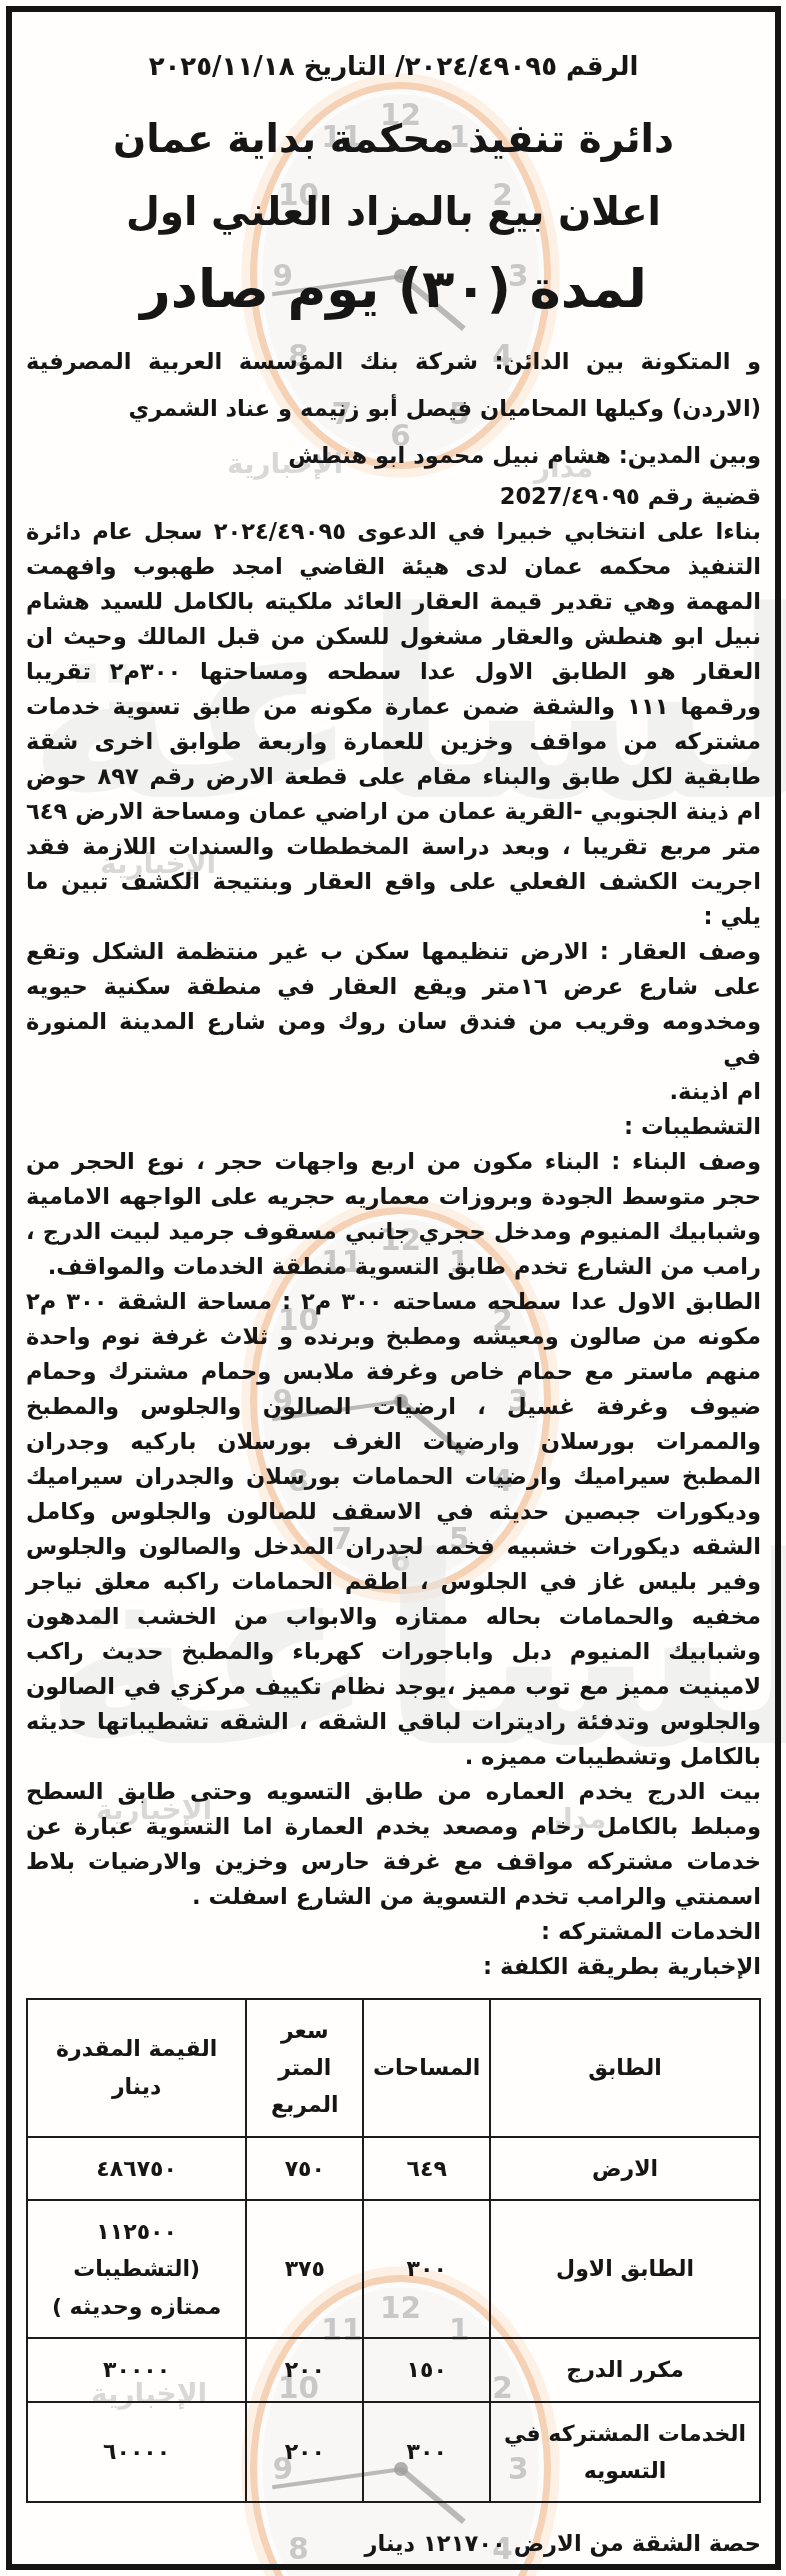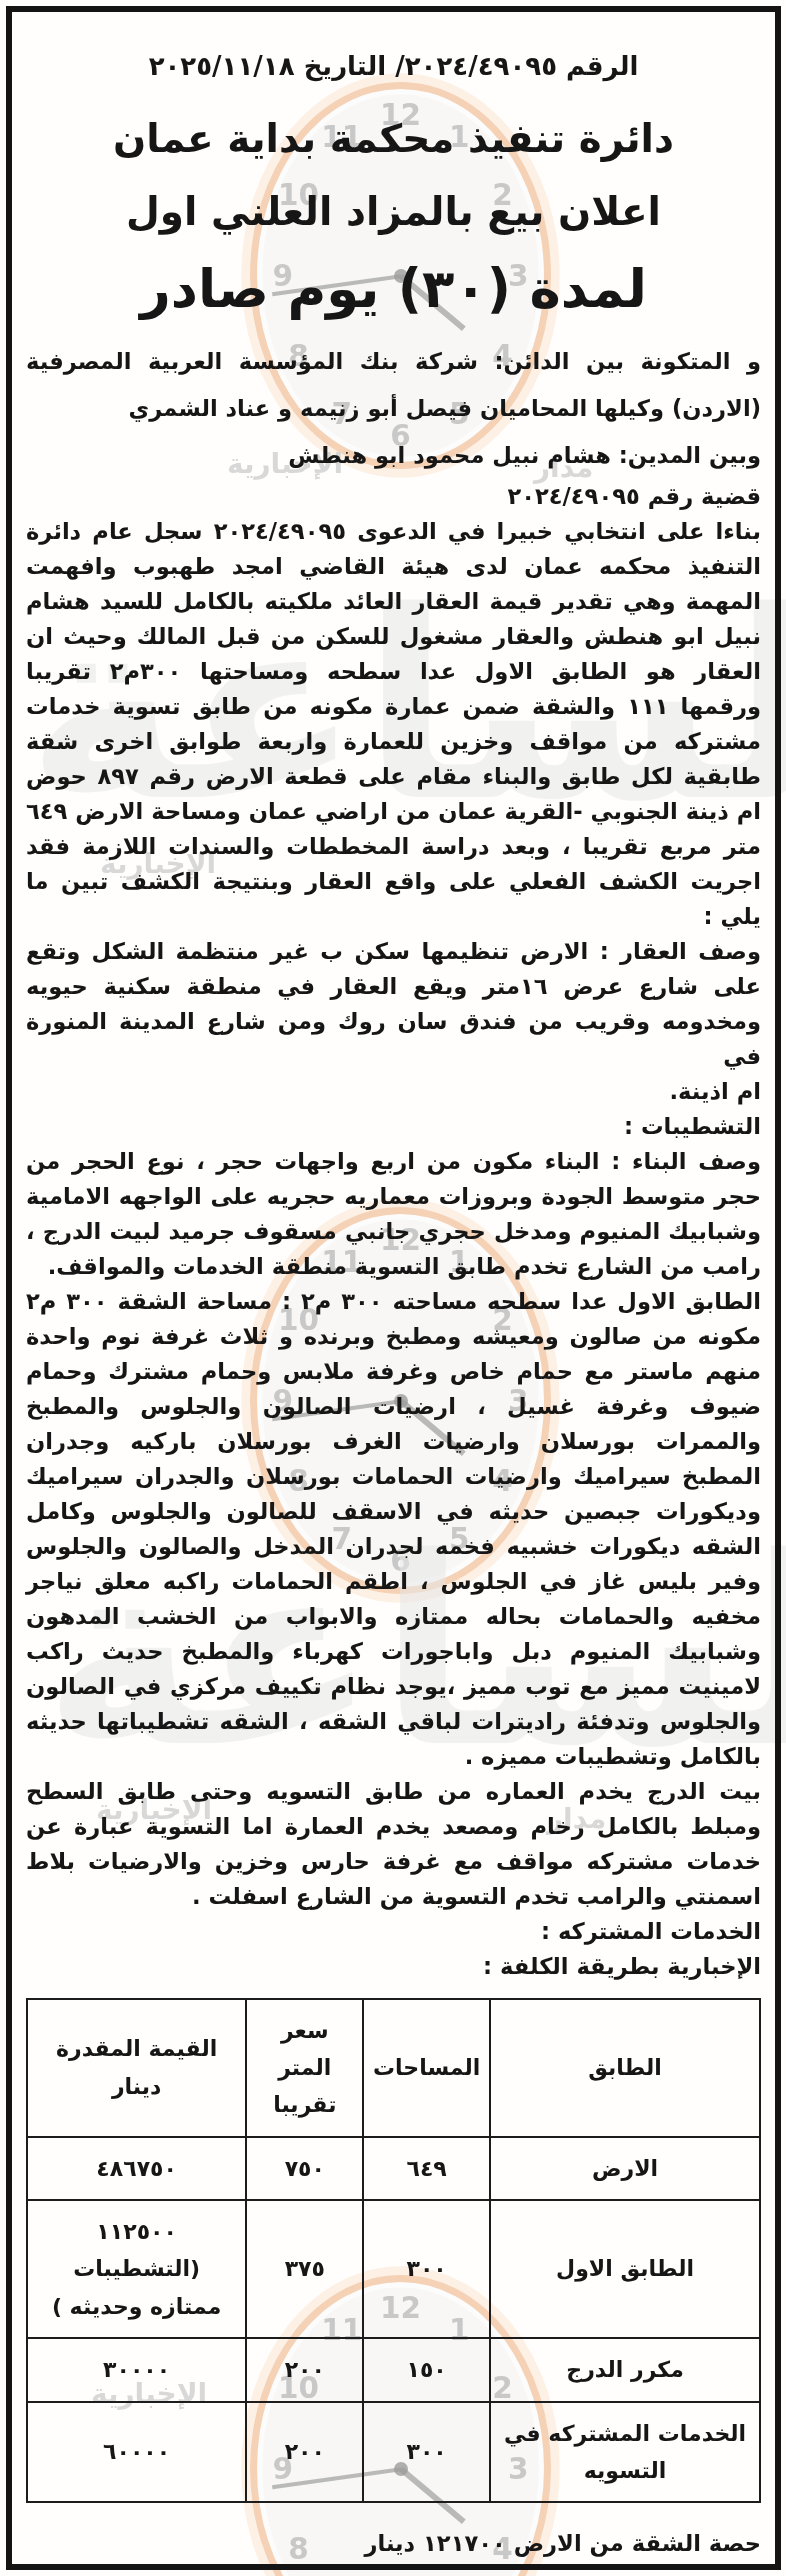--- a/index.html
+++ b/index.html
@@ -145,21 +145,21 @@
   <div class="content">
 
     <div class="h-ref">الرقم ٢٠٢٤/٤٩٠٩٥/ التاريخ ٢٠٢٥/١١/١٨</div>
     <div class="h-court">دائرة تنفيذ محكمة بداية عمان</div>
     <div class="h-announce">اعلان بيع بالمزاد العلني اول</div>
     <div class="h-duration">لمدة (٣٠) يوم صادر</div>
 
     <div class="body-block">
       <p class="para lead">و المتكونة بين الدائن: شركة بنك المؤسسة العربية المصرفية (الاردن) وكيلها المحاميان فيصل أبو زنيمه و عناد الشمري</p>
       <p class="para lead">وبين المدين: هشام نبيل محمود ابو هنطش</p>
-      <p class="para">قضية رقم ٢٠٢٤/٤٩٠٩٥</p>
+      <p class="para">قضية رقم 2027/٤٩٠٩٥</p>
       <p class="para">بناءا على انتخابي خبيرا في الدعوى ٢٠٢٤/٤٩٠٩٥ سجل عام دائرة التنفيذ محكمه عمان لدى هيئة القاضي امجد طهبوب وافهمت المهمة وهي تقدير قيمة العقار العائد ملكيته بالكامل للسيد هشام نبيل ابو هنطش والعقار مشغول للسكن من قبل المالك وحيث ان العقار هو الطابق الاول عدا سطحه ومساحتها ٣٠٠م٢ تقريبا ورقمها ١١١ والشقة ضمن عمارة مكونه من طابق تسوية خدمات مشتركه من مواقف وخزين للعمارة واربعة طوابق اخرى شقة طابقية لكل طابق والبناء مقام على قطعة الارض رقم ٨٩٧ حوض ام ذينة الجنوبي -القرية عمان من اراضي عمان ومساحة الارض ٦٤٩ متر مربع تقريبا ، وبعد دراسة المخططات والسندات اللازمة فقد اجريت الكشف الفعلي على واقع العقار وبنتيجة الكشف تبين ما يلي :</p>
       <p class="para">وصف العقار : الارض تنظيمها سكن ب غير منتظمة الشكل وتقع على شارع عرض ١٦متر ويقع العقار في منطقة سكنية حيويه ومخدومه وقريب من فندق سان روك ومن شارع المدينة المنورة في</p>
       <p class="para">ام اذينة.</p>
       <p class="para">التشطيبات :</p>
       <p class="para">وصف البناء : البناء مكون من اربع واجهات حجر ، نوع الحجر من حجر متوسط الجودة وبروزات معماريه حجريه على الواجهه الامامية وشبابيك المنيوم ومدخل حجري جانبي مسقوف جرميد لبيت الدرج ، رامب من الشارع تخدم طابق التسوية منطقة الخدمات والمواقف.</p>
       <p class="para">الطابق الاول عدا سطحه مساحته ٣٠٠ م٢ : مساحة الشقة ٣٠٠ م٢ مكونه من صالون ومعيشه ومطبخ وبرنده و ثلاث غرفة نوم واحدة منهم ماستر مع حمام خاص وغرفة ملابس وحمام مشترك وحمام ضيوف وغرفة غسيل ، ارضيات الصالون والجلوس والمطبخ والممرات بورسلان وارضيات الغرف بورسلان باركيه  وجدران المطبخ سيراميك وارضيات الحمامات بورسلان والجدران سيراميك وديكورات جبصين حديثه في الاسقف للصالون والجلوس وكامل الشقه ديكورات خشبيه فخمه لجدران المدخل والصالون والجلوس وفير بليس غاز في الجلوس ، اطقم الحمامات راكبه معلق نياجر مخفيه والحمامات بحاله ممتازه والابواب من الخشب المدهون وشبابيك المنيوم دبل واباجورات كهرباء والمطبخ حديث راكب لامينيت مميز مع توب مميز ،يوجد نظام تكييف مركزي في الصالون والجلوس وتدفئة راديترات لباقي الشقه ، الشقه تشطيباتها حديثه بالكامل وتشطيبات مميزه .</p>
       <p class="para">بيت الدرج يخدم العماره من طابق التسويه وحتى طابق السطح ومبلط بالكامل رخام ومصعد يخدم العمارة اما التسوية عبارة عن خدمات مشتركه مواقف مع غرفة حارس وخزين والارضيات بلاط اسمنتي والرامب تخدم التسوية من الشارع اسفلت .</p>
       <p class="para">الخدمات المشتركه :</p>
       <p class="para">الإخبارية بطريقة الكلفة :</p>
 
@@ -167,21 +167,21 @@
         <colgroup>
           <col class="col-floor">
             <col class="col-areas">
             <col class="col-price">
             <col class="col-value">
         </colgroup>
         <thead>
           <tr>
             <th>الطابق</th>
             <th>المساحات</th>
-            <th>سعر المتر تقريبا</th>
+            <th>سعر المتر المربع</th>
             <th>القيمة المقدرة دينار</th>
           </tr>
         </thead>
         <tbody>
           <tr>
             <td>الارض</td>
             <td>٦٤٩</td>
             <td>٧٥٠</td>
             <td>٤٨٦٧٥٠</td>
           </tr>

